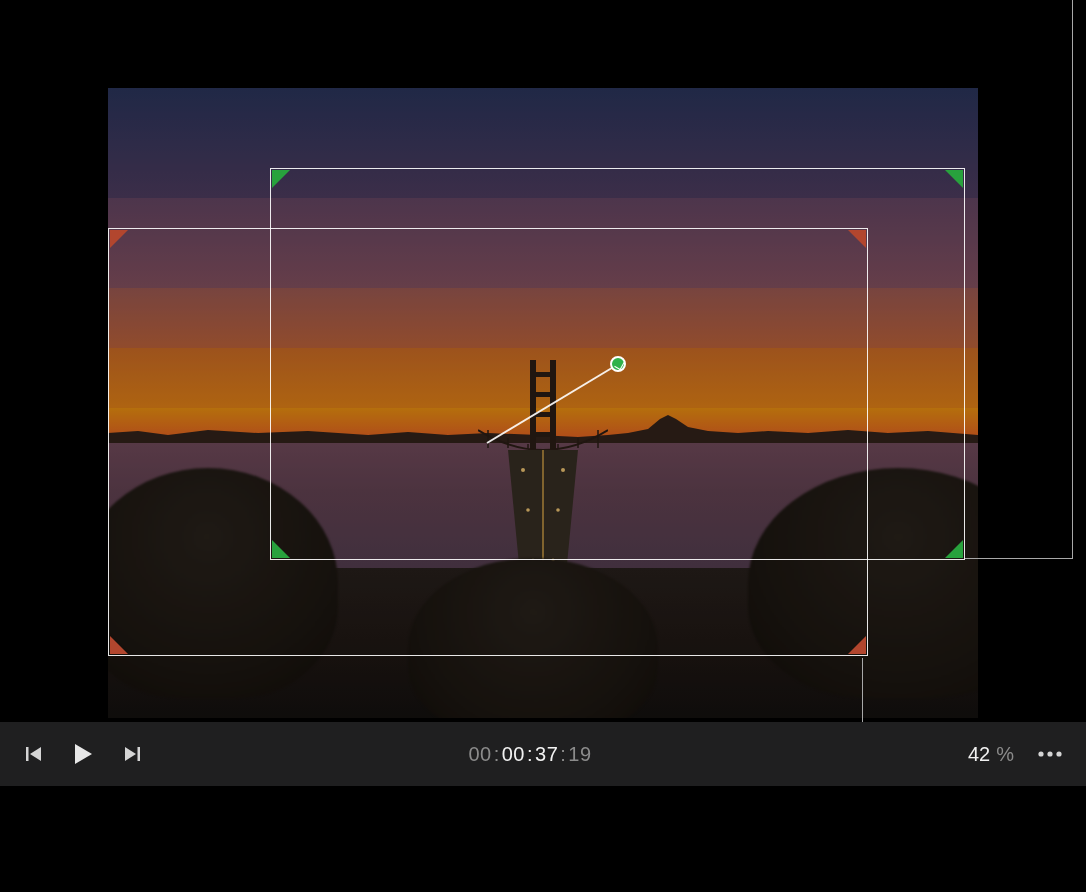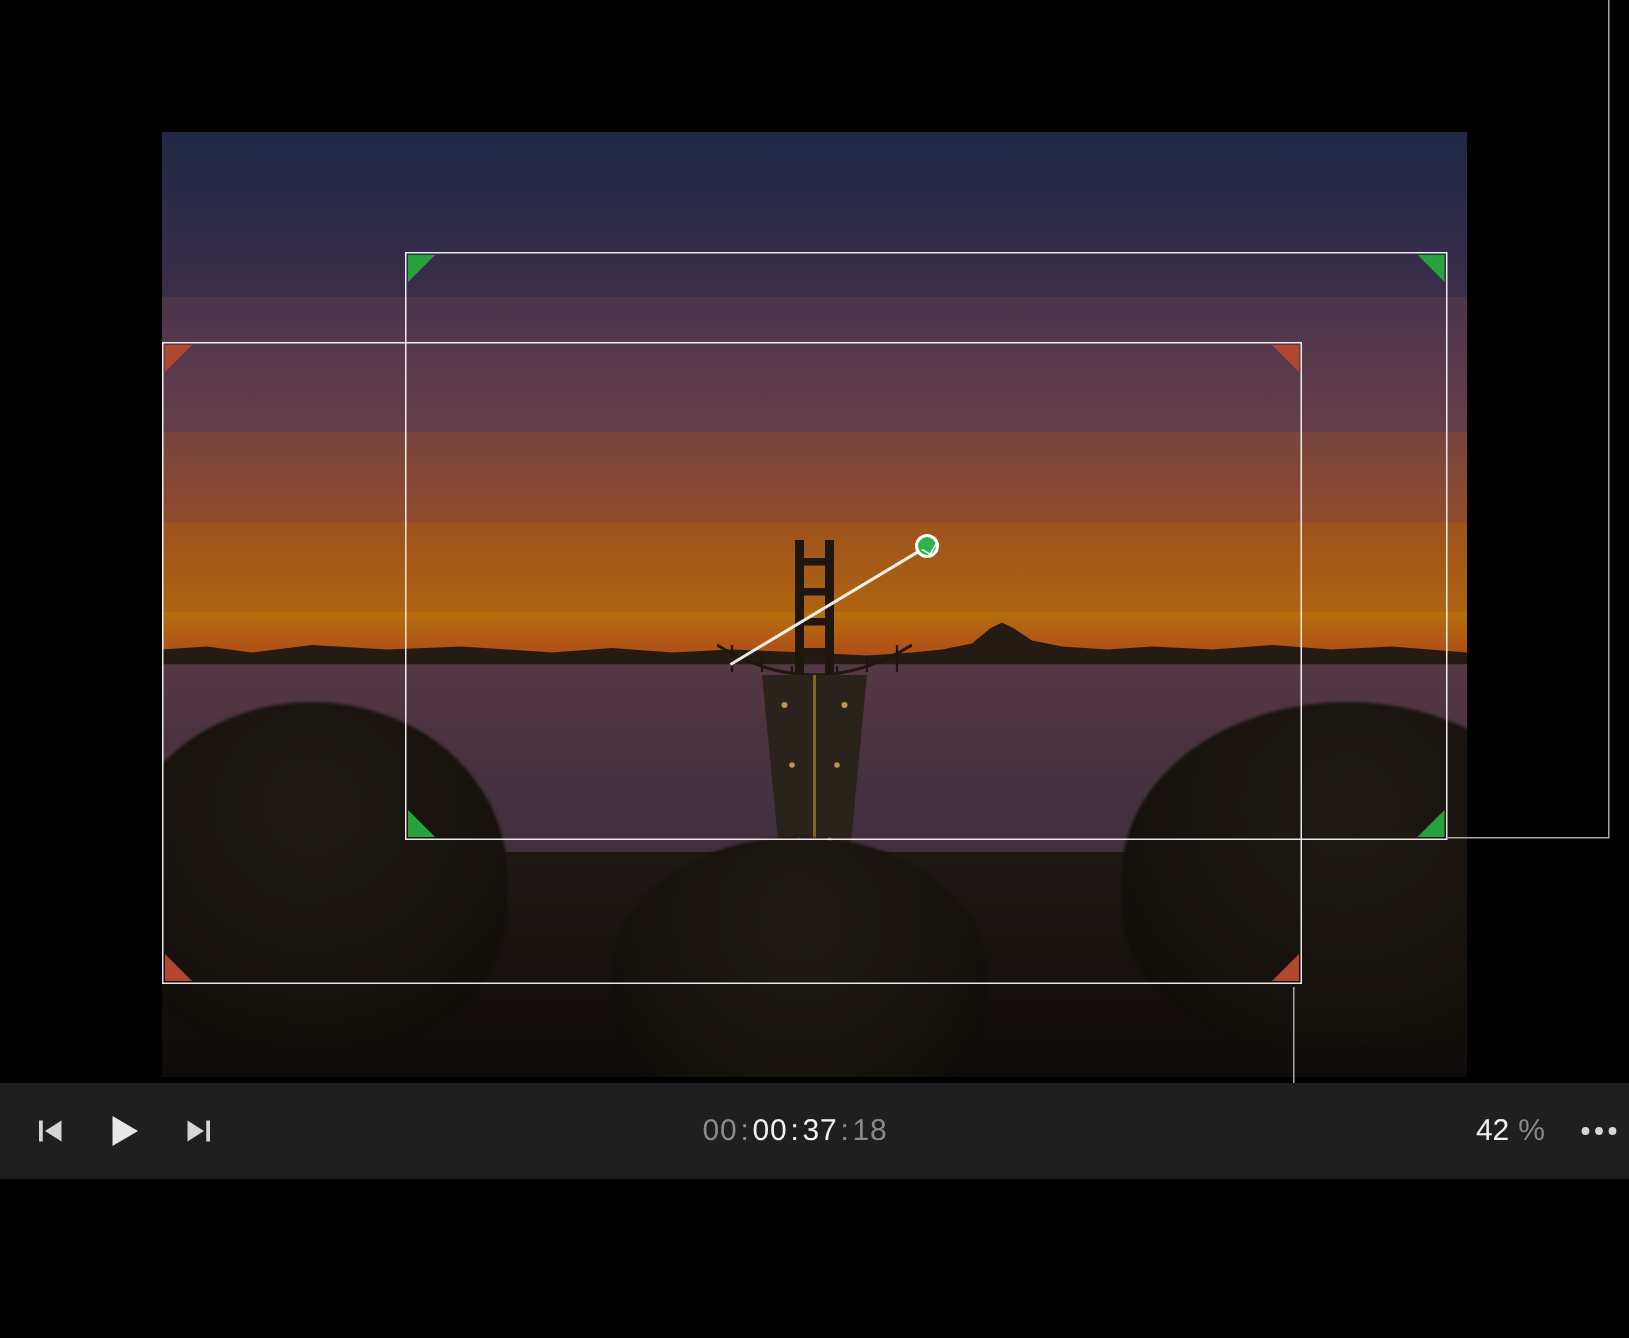--- a/index.html
+++ b/index.html
@@ -205,21 +205,21 @@
     border-top: 7px solid #a0a0a0;
     margin-left: 6px;
     visibility: hidden; 
   }
 
   .tb-right {
     margin-left: auto;
     display: flex;
     align-items: center;
     gap: 22px;
-    padding-right: 6px;
+    padding-right: 22px;
   }
   .zoom {
     display: flex;
     align-items: baseline;
     gap: 6px;
     font-size: 20px;
   }
   .zoom .val { color: #f0f0f0; }
   .zoom .pct { color: #8a8a8a; }
   .more svg { display: block; }
@@ -329,21 +329,21 @@
   </div>
 
   <div class="tb-center">
     <div class="tc-box">
       <span class="tc-dim">00</span>
       <span class="tc-dim">:</span>
       <span class="tc-white">00</span>
       <span class="tc-white">:</span>
       <span class="tc-white">37</span>
       <span class="tc-dim">:</span>
-      <span class="tc-dim">18</span>
+      <span class="tc-dim">19</span>
     </div>
     <div class="caret"></div>
   </div>
 
   <div class="tb-right">
     <div class="zoom">
       <span class="val">42</span>
       <span class="pct">%</span>
     </div>
     <div class="tb-btn more">

